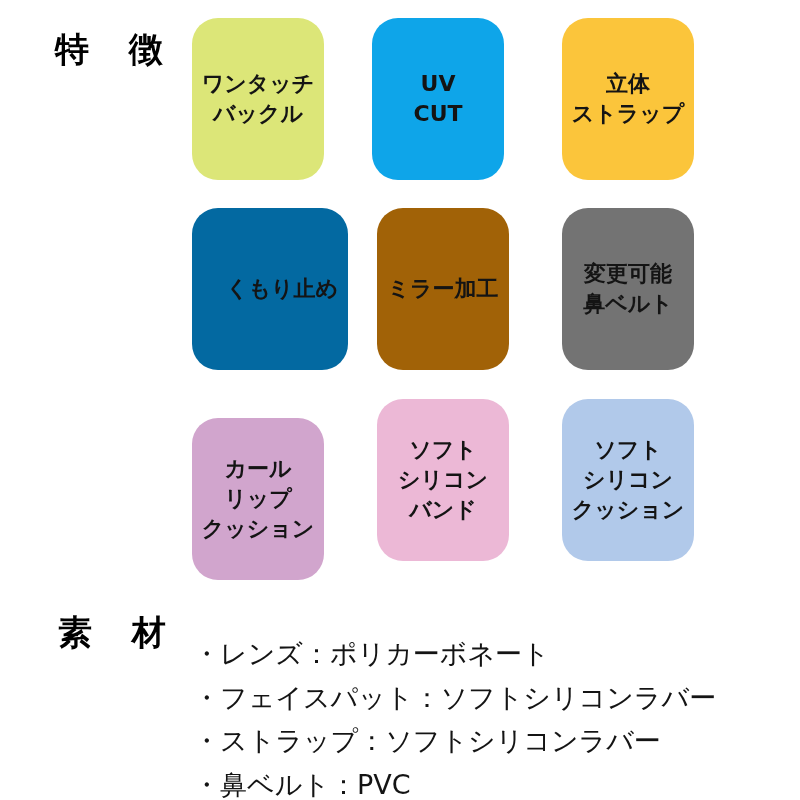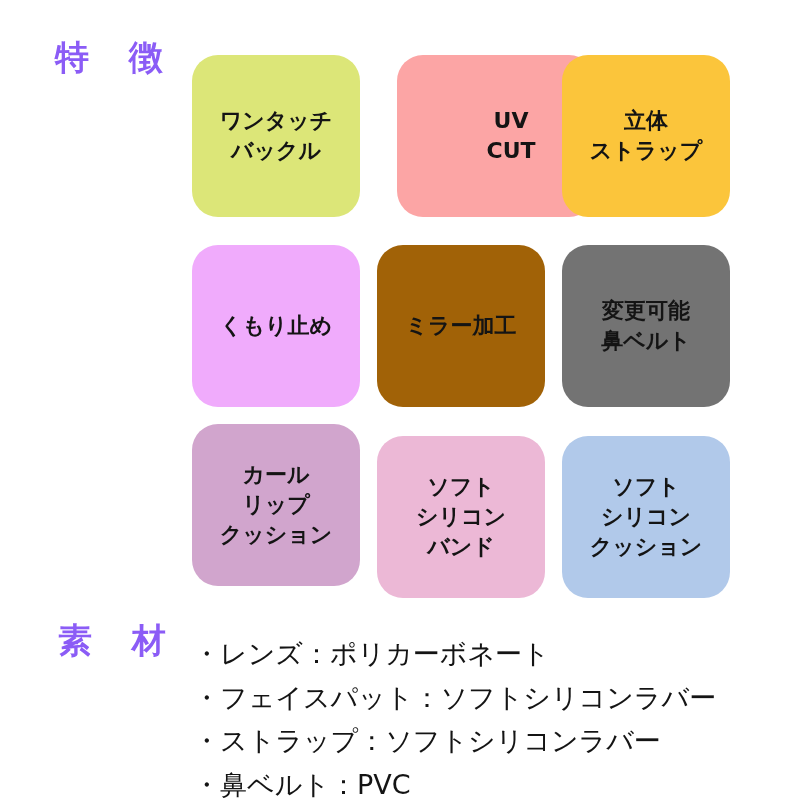--- a/index.html
+++ b/index.html
@@ -1,55 +1,55 @@
 <!DOCTYPE html>
 <html><head>
 <meta charset="utf-8">
 <style>
   html, body { margin: 0; padding: 0; background: #ffffff; }
   body { width: 800px; height: 800px; position: relative; overflow: hidden;
          font-family: "DejaVu Sans", "Liberation Sans", sans-serif; color: #1a1a1a; }
-  .heading { position: absolute; font-size: 34px; font-weight: bold; letter-spacing: 14px; color: #8b5cf6; line-height: 1; margin-top: 8px; }
-  .tile { position: absolute; width: 168px; height: 162px; border-radius: 26px;
-          display: flex; align-items: center; justify-content: center; text-align: center; margin-top: 37px; }
+  .heading { position: absolute; font-size: 34px; font-weight: bold; letter-spacing: 14px; color: #000000; line-height: 1; }
+  .tile { position: absolute; width: 132px; height: 162px; border-radius: 26px;
+          display: flex; align-items: center; justify-content: center; text-align: center; }
   .tile-label { font-size: 22px; font-weight: bold; line-height: 30px; white-space: pre-line; color: #141414; }
   .materials { position: absolute; left: 193px; top: 632px; margin: 0; padding: 0; list-style: none; }
   .materials li { font-size: 27px; line-height: 43.5px; height: 43.5px; white-space: nowrap; color: #141414; }
 </style>
 </head>
 <body>
 
 <div>
   <div class="heading" style="left:55px; top:32px;">特 徴</div>
 
   <div class="tile" style="left: 192px; top: 18px; background: rgb(220, 230, 120);">
     <span class="tile-label">ワンタッチ
 バックル</span>
   </div>
-  <div class="tile" style="left: 397px; top: 18px; background: #fca5a5; padding-left: 30px;">
+  <div class="tile" style="left: 372px; top: 18px; background: #0ea5e9;">
     <span class="tile-label">UV
 CUT</span>
   </div>
   <div class="tile" style="left: 562px; top: 18px; background: rgb(251, 197, 59); justify-content: center;">
     <span class="tile-label">立体
 ストラップ</span>
   </div>
 
-  <div class="tile" style="left: 192px; top: 208px; background: #f0abfc;">
+  <div class="tile" style="left: 192px; top: 208px; background: #0369a1; padding-left: 24px;">
     <span class="tile-label">くもり止め</span>
   </div>
   <div class="tile" style="left: 377px; top: 208px; background: #a16207;">
     <span class="tile-label">ミラー加工</span>
   </div>
   <div class="tile" style="left: 562px; top: 208px; background: #737373;">
     <span class="tile-label">変更可能
 鼻ベルト</span>
   </div>
 
-  <div class="tile" style="left: 192px; top: 387px; background: rgb(209, 165, 205);">
+  <div class="tile" style="left: 192px; top: 418px; background: rgb(209, 165, 205);">
     <span class="tile-label">カール
 リップ
 クッション</span>
   </div>
   <div class="tile" style="left: 377px; top: 399px; background: rgb(236, 184, 214);">
     <span class="tile-label">ソフト
 シリコン
 バンド</span>
   </div>
   <div class="tile" style="left: 562px; top: 399px; background: rgb(177, 201, 234);">

